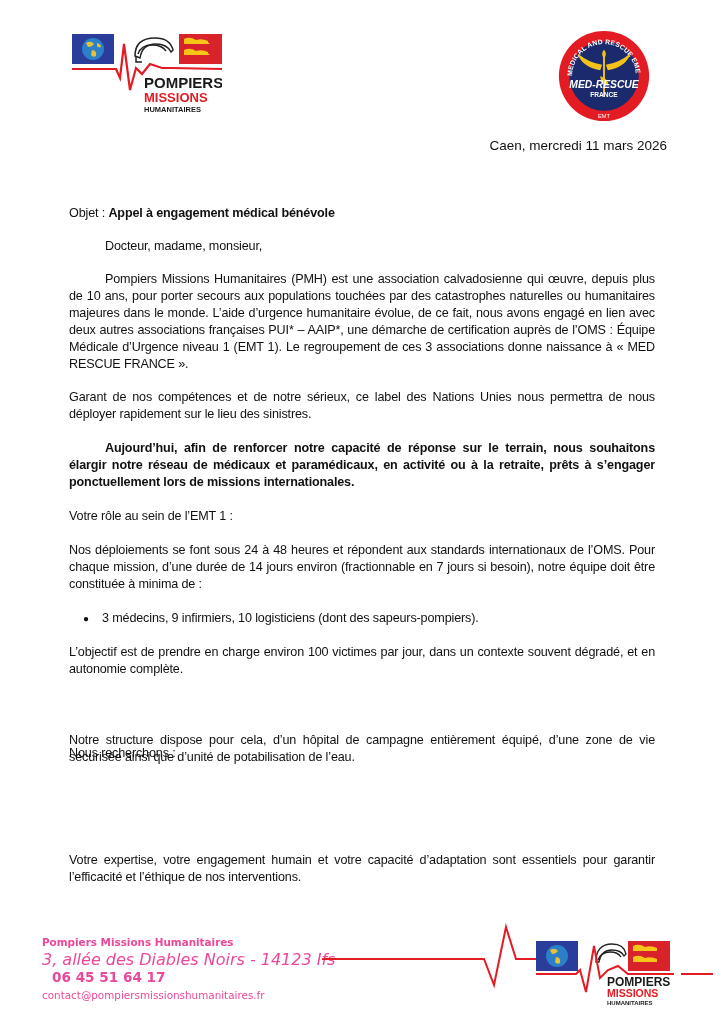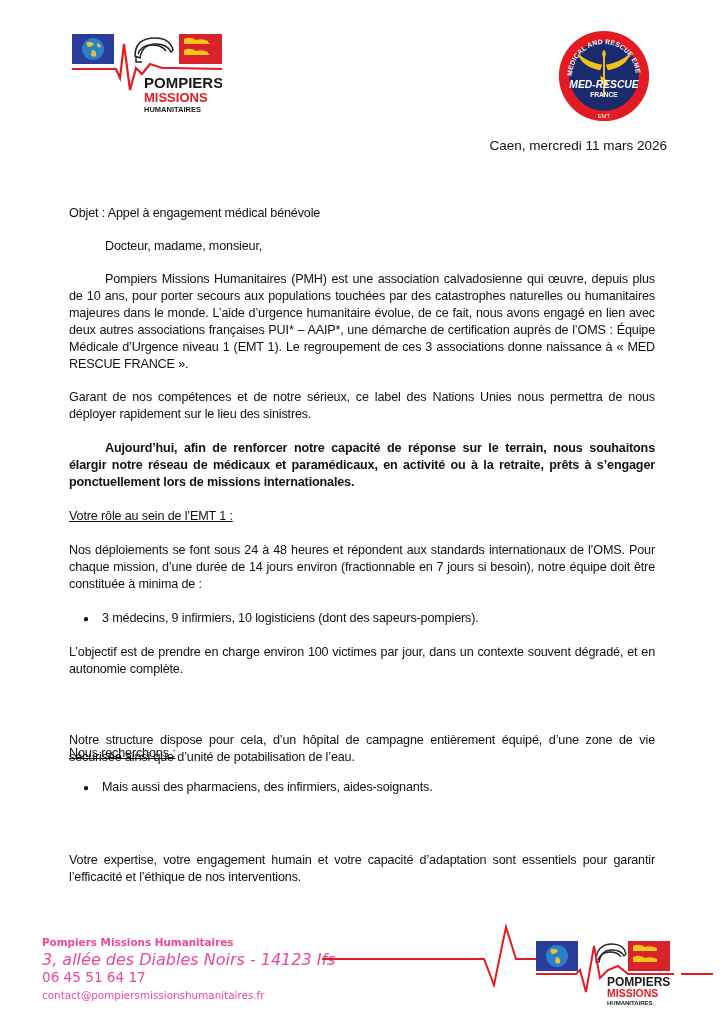--- a/index.html
+++ b/index.html
@@ -5,30 +5,30 @@
   html, body { margin:0; padding:0; background:#fff; }
   body { width:724px; height:1024px; position:relative; overflow:hidden;
          font-family:"Liberation Sans", sans-serif; color:#111; }
   .abs { position:absolute; }
   
   #logo-pmh { left:72px; top:34px; width:150px; height:86px; }
   #logo-mrf { left:557px; top:29px; width:94px; height:94px; }
   #date { right:57px; top:138px; font-size:13.5px; }
   .body-text { position:absolute; left:69px; width:586px; font-size:12.6px; line-height:17px; text-align:justify; letter-spacing:-0.15px; }
   .indent { text-indent:36px; }
-  b { font-weight:normal; }
-  .u { text-decoration:underline; }
+  b { font-weight:bold; }
+  .u { }
   ul.bl { margin:0; padding:0; list-style:none; }
   ul.bl li { position:relative; padding-left:33px; }
   ul.bl li::before { content:"●"; position:absolute; left:14px; top:0; font-size:10px; }
   
   #footer-info { left:42px; top:934px; font-family:"DejaVu Sans", sans-serif; color:#ec4899; }
   #footer-info .n { font-weight:bold; font-size:10.4px; line-height:17px; }
   #footer-info .a { font-size:16px; line-height:17px;font-style:italic; }
-  #footer-info .p { font-weight:normal; font-size:13.6px; line-height:19px; }
+  #footer-info .p { font-weight:bold; font-size:13.6px; line-height:19px;margin-left:10px; }
   #footer-info .m { font-size:10.4px; line-height:17px; }
   #footer-ecg { left:318px; top:922px; width:400px; height:90px; }
 </style>
 </head>
 <body>
 
 <svg id="logo-pmh" class="abs" viewBox="0 0 150 86">
   <rect x="0" y="0" width="42" height="30" fill="#2a3d9a"></rect>
   <circle cx="21" cy="15" r="11" fill="#2c7fc9"></circle>
   <path d="M14 9 q5 -3 8 1 q-2 3 -6 3 z M20 16 q5 0 4 6 q-3 2 -5 -1 z M25 9 q4 1 4 4 q-3 1 -4 -1z" fill="#e4c339"></path>
@@ -89,21 +89,20 @@
   <li>3 médecins, 9 infirmiers, 10 logisticiens (dont des sapeurs-pompiers).</li>
 </ul>
 
 <div class="body-text" style="top:644px;">L’objectif est de prendre en charge environ 100 victimes par jour, dans un contexte souvent dégradé, et en autonomie complète.</div>
 
 <div class="body-text" style="top:732px;">Notre structure dispose pour cela, d’un hôpital de campagne entièrement équipé, d’une zone de vie sécurisée ainsi que d’unité de potabilisation de l’eau.</div>
 
 <div class="body-text u" style="top:745px;">Nous recherchons :</div>
 
 <ul class="bl body-text" style="top:779px;">
-  <li>Mais aussi des pharmaciens, des infirmiers, aides-soignants.</li>
 </ul>
 
 <div class="body-text" style="top:852px;">Votre expertise, votre engagement humain et votre capacité d’adaptation sont essentiels pour garantir l’efficacité et l’éthique de nos interventions.</div>
 
 <div id="footer-info" class="abs">
   <div class="n">Pompiers Missions Humanitaires</div>
   <div class="a">3, allée des Diables Noirs - 14123 Ifs</div>
   <div class="p">06 45 51 64 17</div>
   <div class="m">contact@pompiersmissionshumanitaires.fr</div>
 </div>

